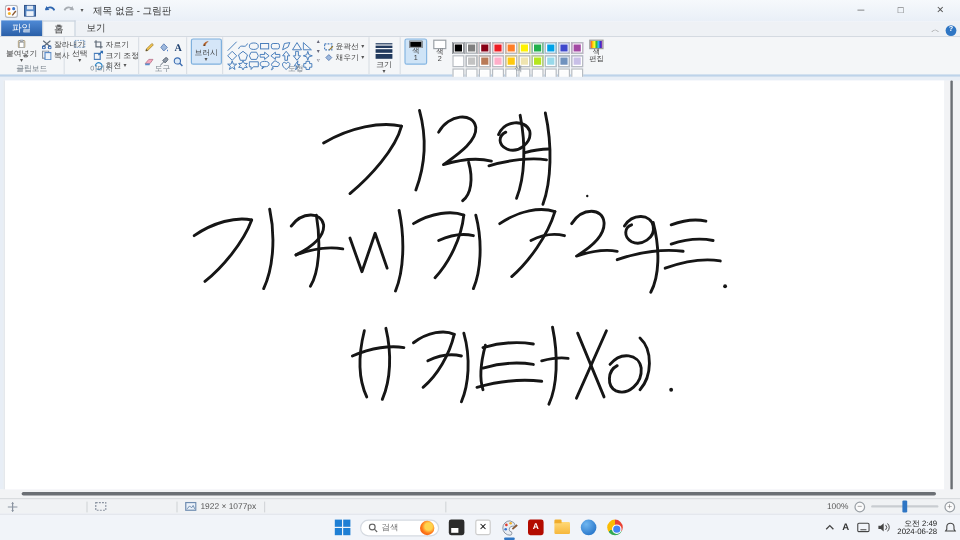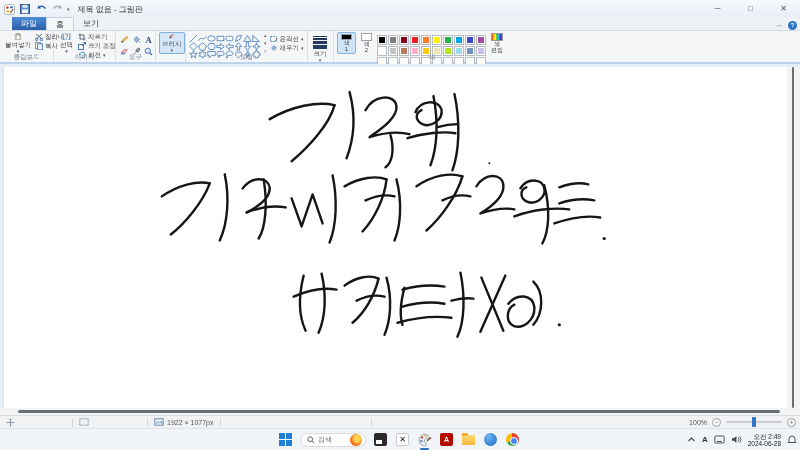--- a/index.html
+++ b/index.html
@@ -13,21 +13,21 @@
   .titlebar .qa-icon{width:12px;height:12px;display:flex;align-items:center;justify-content:center;}
   .title-text{font-size:8px;color:#333;margin-left:4px;white-space:nowrap;}
   .win-controls{position:absolute;right:0;top:0;height:16px;display:flex;}
   .win-btn{width:33px;height:16px;display:flex;align-items:center;justify-content:center;
     font-size:8px;color:#555;}
 
   
   .tabrow{position:absolute;left:0;top:18px;width:800px;height:13px;background:#eef1f5;
     border-bottom:1px solid #d4dae1;display:flex;align-items:flex-end;}
   .tab{height:13px;padding:0 9px;font-size:8px;color:#333;display:flex;align-items:center;}
-  .tab.file{background:linear-gradient(#4f8ad6,#2a5fa8);color:#fff;margin-left:12px;}
+  .tab.file{background:linear-gradient(#4f8ad6,#2a5fa8);color:#fff;margin-left:1px;}
   .tab.active{background:#f4f6f8;border:1px solid #c9d3de;border-bottom:none;}
   .tabrow-right{position:absolute;right:3px;top:2px;display:flex;align-items:center;gap:5px;}
   .ribbon-collapse{font-size:7px;color:#777;}
   .help-icon{width:9px;height:9px;border-radius:50%;background:#2f76c4;color:#fff;font-size:6px;
     display:flex;align-items:center;justify-content:center;font-weight:bold;}
 
   
   .ribbon{position:absolute;left:0;top:31px;width:800px;height:33px;background:#f4f6f8;
     border-bottom:2px solid #bdd3ea;display:flex;font-size:6.5px;color:#3e3e3e;}
   .rgroup{position:relative;border-right:1px solid #dbe0e6;padding:1px 3px 8px 3px;display:flex;gap:2px;}

